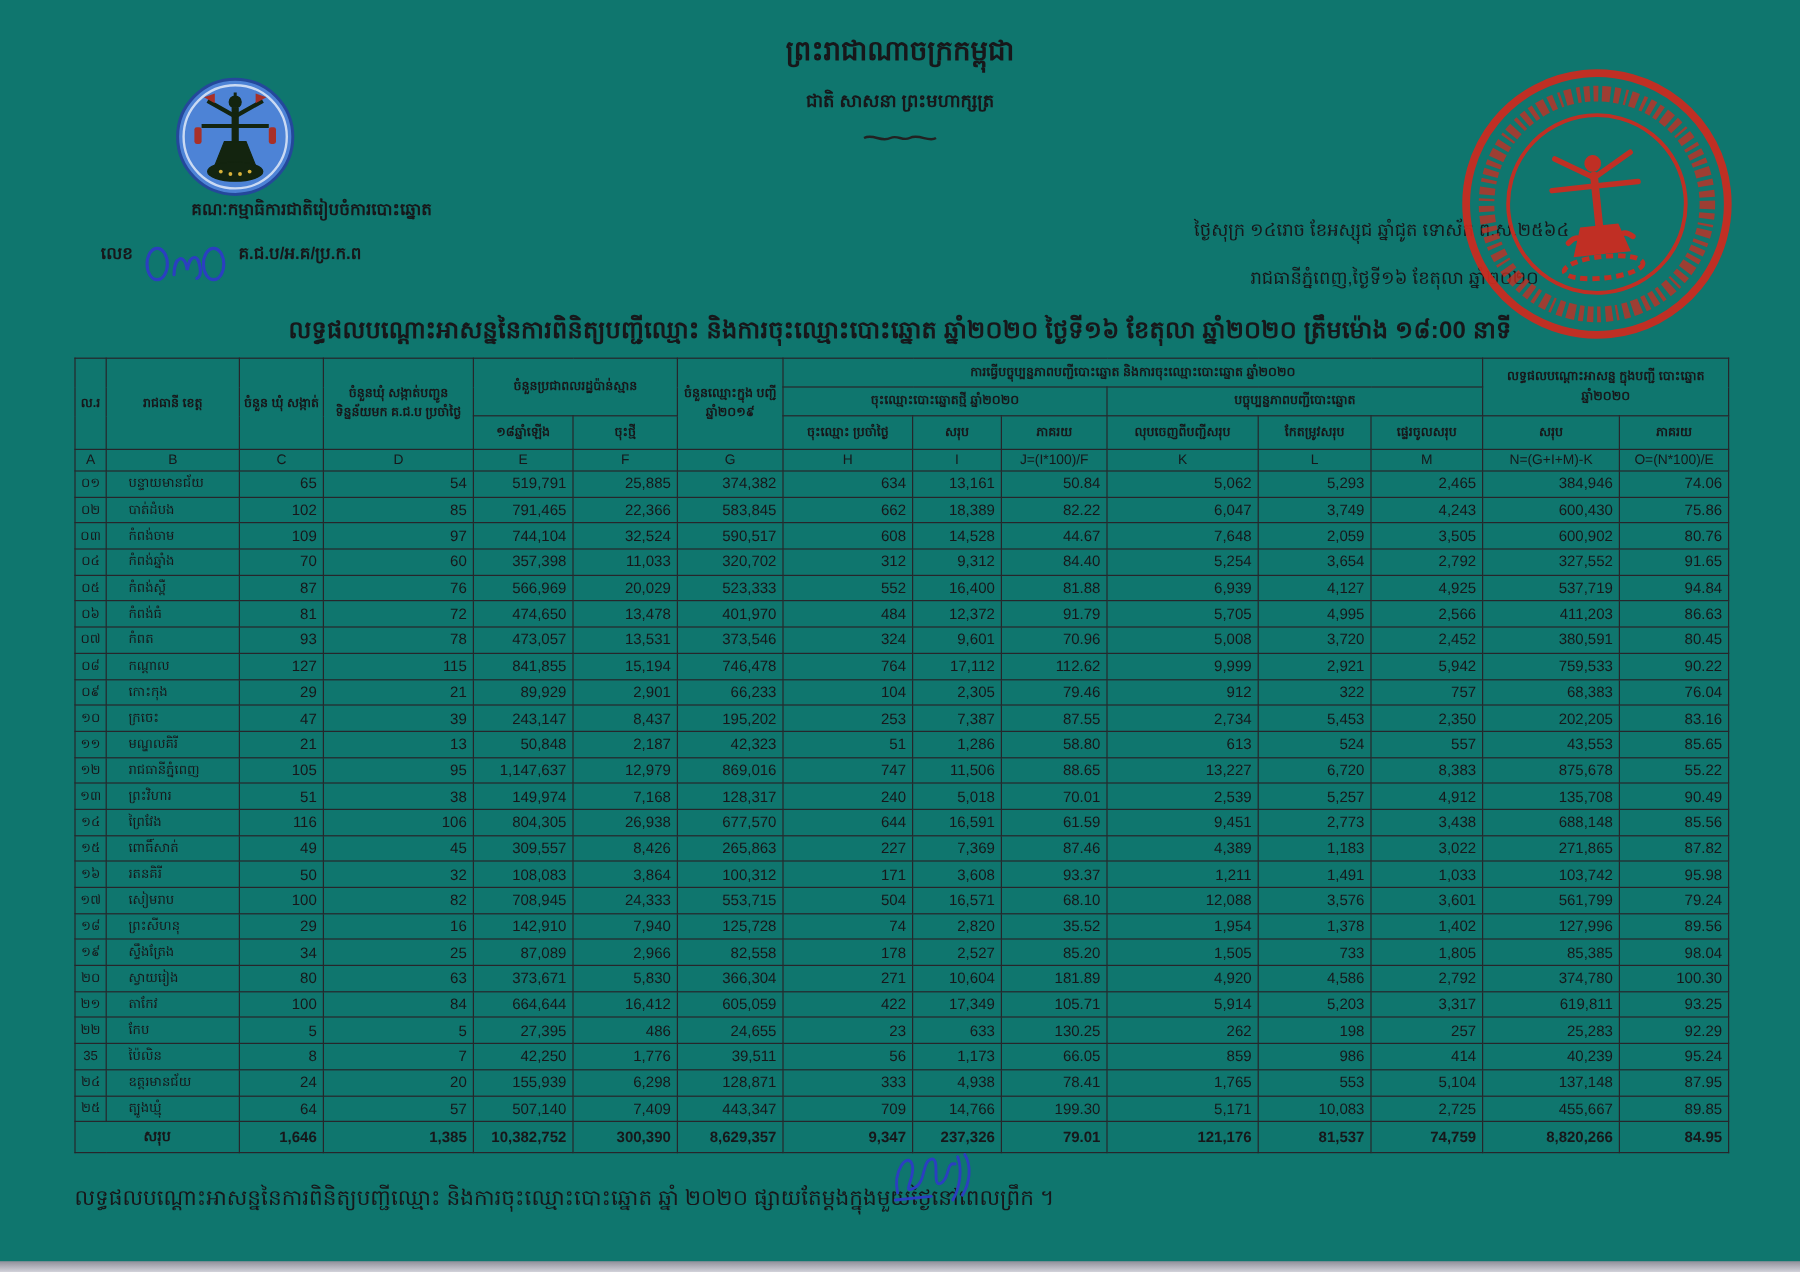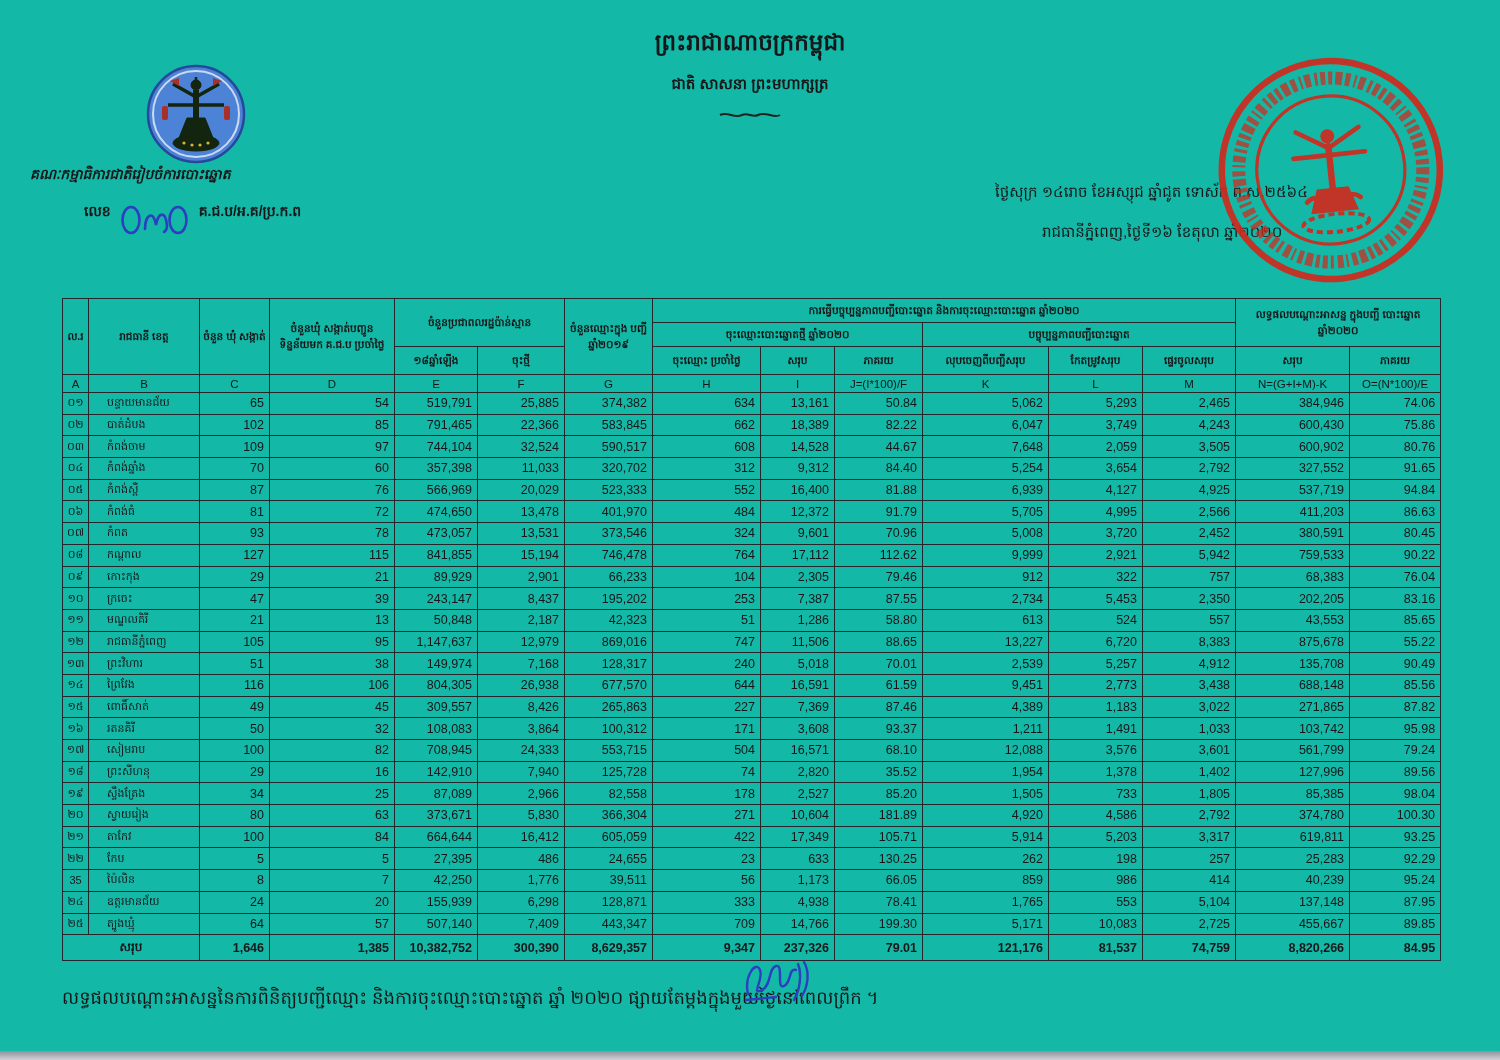--- a/index.html
+++ b/index.html
@@ -1,26 +1,26 @@
 <!DOCTYPE html>
 <html><head>
 <meta charset="utf-8">
 <style>
   html,body { margin:0; padding:0; background:#e8e8ea; }
   .page {
     position:relative; width:1500px; height:1060px; margin:0 auto;
-    background:#14b8a6; overflow:hidden;
+    background:#0f766e; overflow:hidden;
     font-family:"Liberation Sans","DejaVu Sans",sans-serif; color:#17171a;
   }
   
   .kingdom { position:absolute; left:0; width:100%; text-align:center; font-weight:bold; }
   .kingdom.l1 { top:28px; font-size:23px; }
   .kingdom.l2 { top:74px; font-size:15px; }
   .divider-squiggle { position:absolute; top:110px; left:718px; width:64px; height:10px; }
-  .org-block { position:absolute; left:30px; top:160px; width:330px; text-align:left;font-style:italic; }
+  .org-block { position:absolute; left:30px; top:160px; width:330px; text-align:right; }
   .org-line { font-weight:bold; font-size:14px; line-height:28px; }
   .docno-row { position:absolute; left:84px; top:202px; height:40px; display:flex; align-items:flex-start; gap:8px; }
   .docno-text { font-size:14px; font-weight:bold; }
   .date-block { position:absolute; text-align:left; font-size:15px; }
   .date-l1 { top:182px; left:995px; width:460px; }
   .date-l2 { top:222px; left:1042px; width:420px; }
   .logo-wrap { position:absolute; left:146px; top:64px; width:100px; height:100px; }
   .stamp-wrap { position:absolute; left:1212px; top:52px; width:238px; height:240px; transform:rotate(-6deg); opacity:.92; z-index:5; }
   .doc-title { position:absolute; top:262px; left:0; width:100%; text-align:center; font-weight:bold; font-size:20px; letter-spacing:.2px; }
   
@@ -115,20 +115,21 @@
         </g>
         <g fill="#cf2a1e" stroke="none">
           <circle cx="119" cy="84" r="7"></circle>
           <polygon points="103,136 135,136 143,160 95,160"></polygon>
         </g>
         <ellipse cx="119" cy="171" rx="33" ry="9" stroke-width="4" stroke-dasharray="6 4"></ellipse>
       </g>
     </svg>
   </div>
 
+  <div class="doc-title">លទ្ធផលបណ្តោះអាសន្ននៃការពិនិត្យបញ្ជីឈ្មោះ និងការចុះឈ្មោះបោះឆ្នោត ឆ្នាំ២០២០ ថ្ងៃទី១៦ ខែតុលា ឆ្នាំ២០២០ ត្រឹមម៉ោង ១៨:00 នាទី</div>
 
   <table class="main">
     <colgroup>
       <col style="width:26px">
         <col style="width:111px">
         <col style="width:70px">
         <col style="width:125px">
       <col style="width:83px">
         <col style="width:87px">
         <col style="width:88px">

